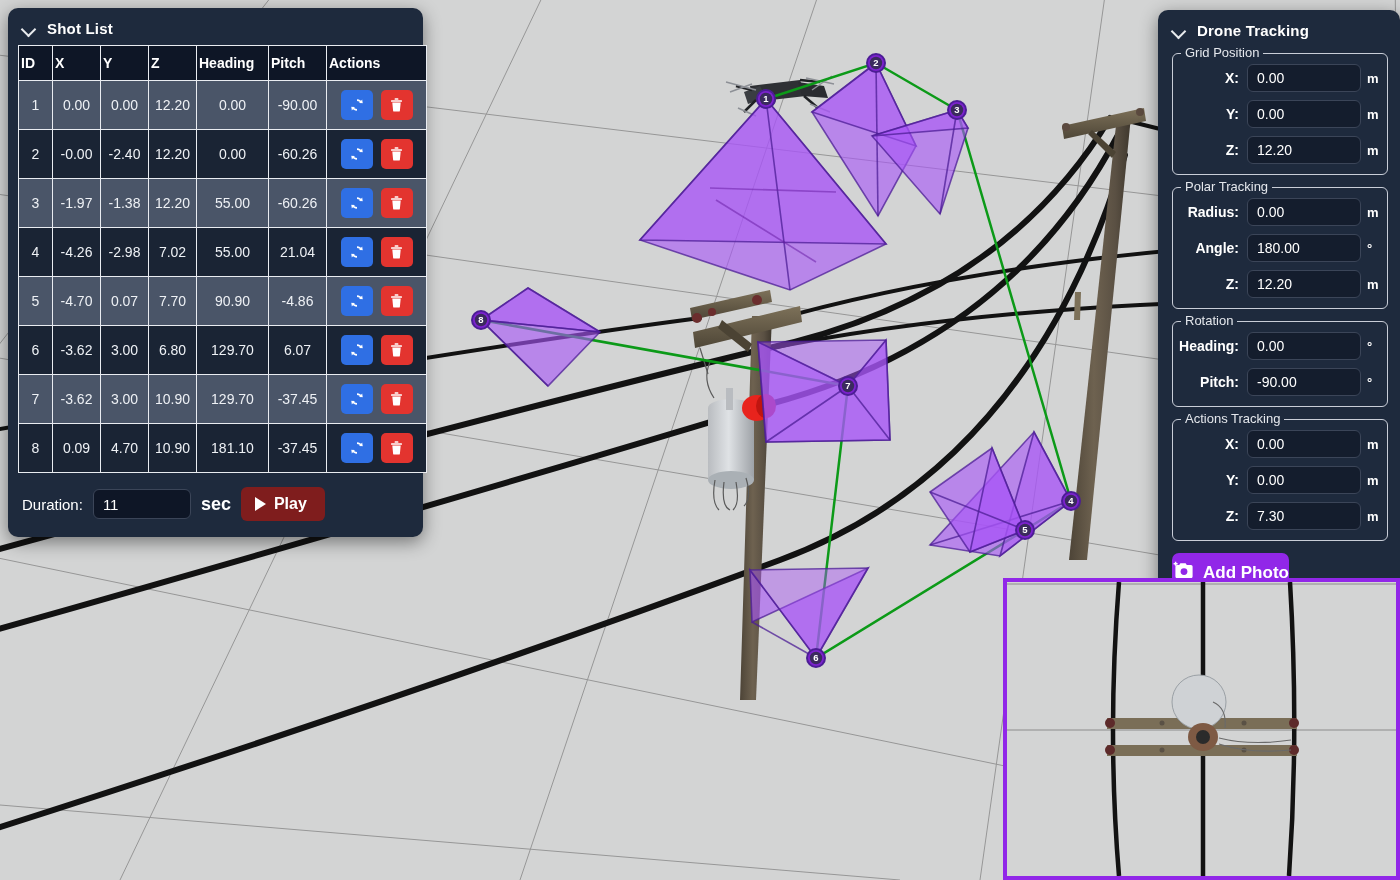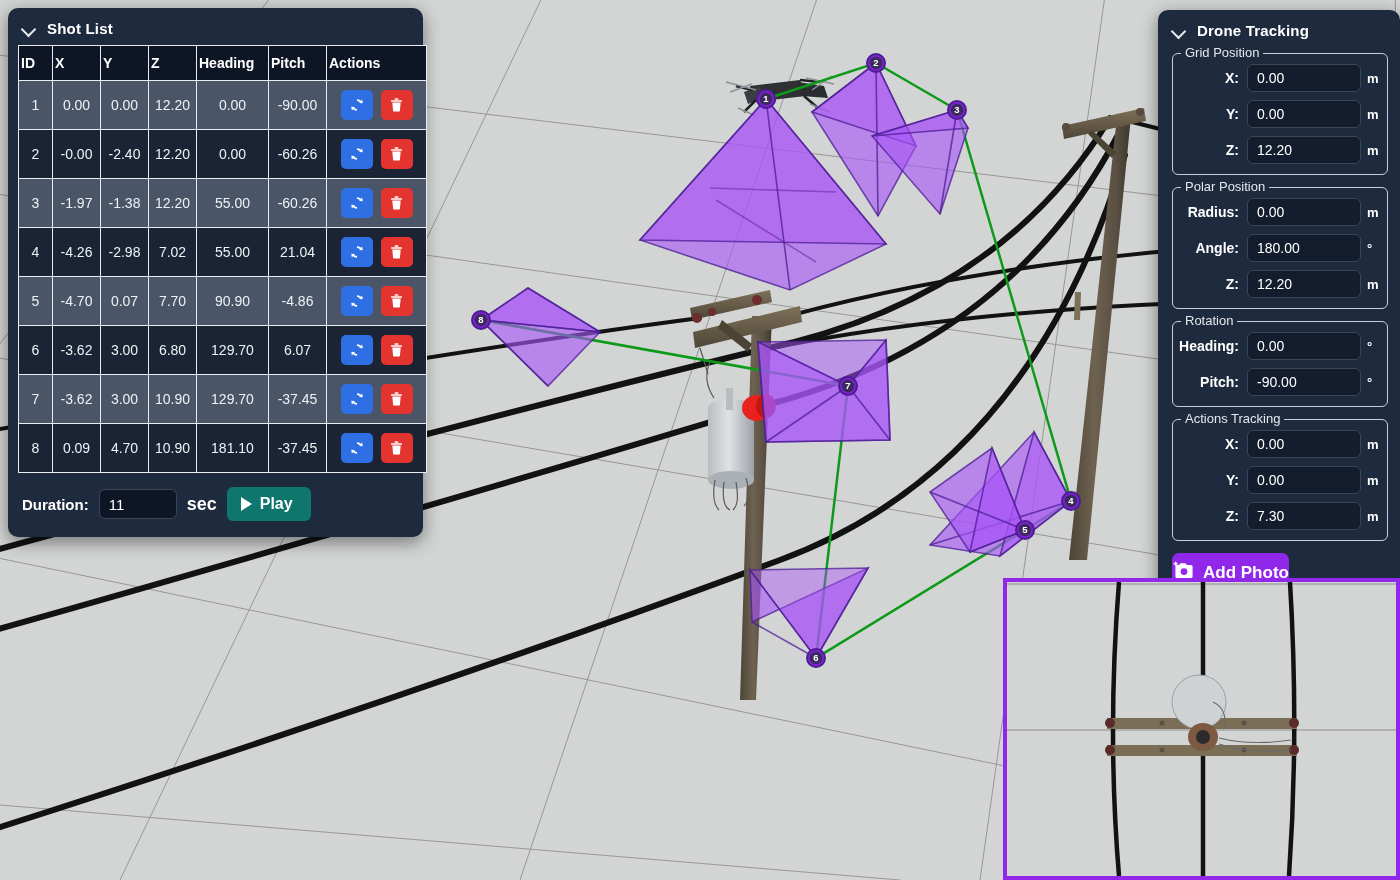--- a/index.html
+++ b/index.html
@@ -63,31 +63,31 @@
     display: flex; align-items: center; justify-content: center; cursor: pointer;
   }
   .btn-refresh { background: #2f6fe4; }
   .btn-del { background: #e3342f; }
   .btn-ico svg { display: block; }
 
   .footer-row {
     display: flex; align-items: center; gap: 10px;
     padding: 14px 14px 16px 14px;
   }
-  .footer-row .lbl { font-size: 15px; font-weight: bold; text-align: center; }
+  .footer-row .lbl { font-size: 15px; font-weight: normal; text-align: center; }
   .dur-input {
-    width: 78px; height: 30px; background: #0e1626;
+    width: 98px; height: 30px; background: #0e1626;
     border: 1px solid #3b4558; border-radius: 6px;
     color: #fff; font-size: 15px; padding: 0 9px;
     font-family: "Liberation Sans", sans-serif;
   }
   .unit { font-size: 18px; font-weight: bold; }
   .play-btn {
     display: flex; align-items: center; gap: 8px;
-    background: #0f766e; border: none; border-radius: 6px;
+    background: #7f1d1d; border: none; border-radius: 6px;
     color: #fff; font-size: 16px; font-weight: bold;
     padding: 8px 18px 8px 14px; cursor: pointer;
     font-family: "Liberation Sans", sans-serif;
   }
   .tri { width: 0; height: 0; border-left: 11px solid #fff;
          border-top: 7px solid transparent; border-bottom: 7px solid transparent; }
 
   
   #drone-panel { right: 0px; top: 10px; width: 242px; padding-bottom: 12px; }
   .fieldset {
@@ -647,21 +647,21 @@
           </div>
           <div class="field">
             <span class="fl">Z:</span>
             <input class="val" value="12.20" style="">
             <span class="fu">m</span>
           </div>
         </div>
     </div>
 
     <div class="fieldset">
-      <span class="legend">Polar Position</span>
+      <span class="legend">Polar Tracking</span>
       <div id="polar-fields">
           <div class="field">
             <span class="fl">Radius:</span>
             <input class="val" value="0.00" style="">
             <span class="fu">m</span>
           </div>
           <div class="field">
             <span class="fl">Angle:</span>
             <input class="val" value="180.00" style="">
             <span class="fu">°</span>

